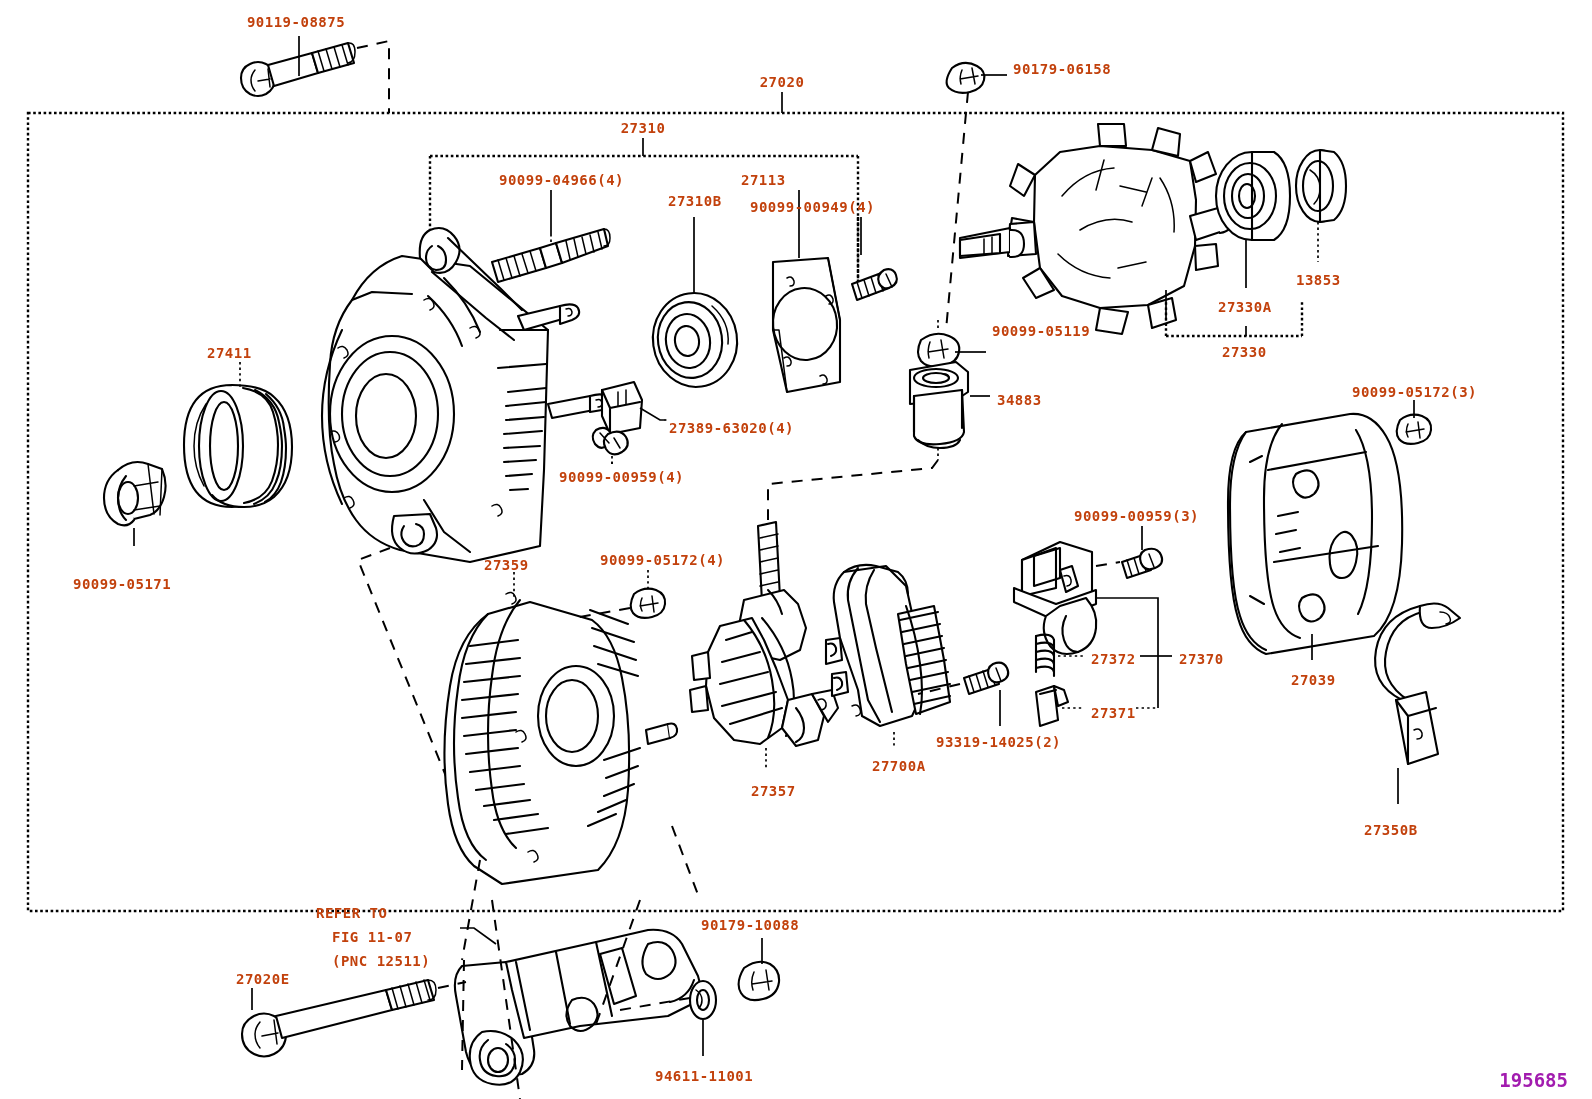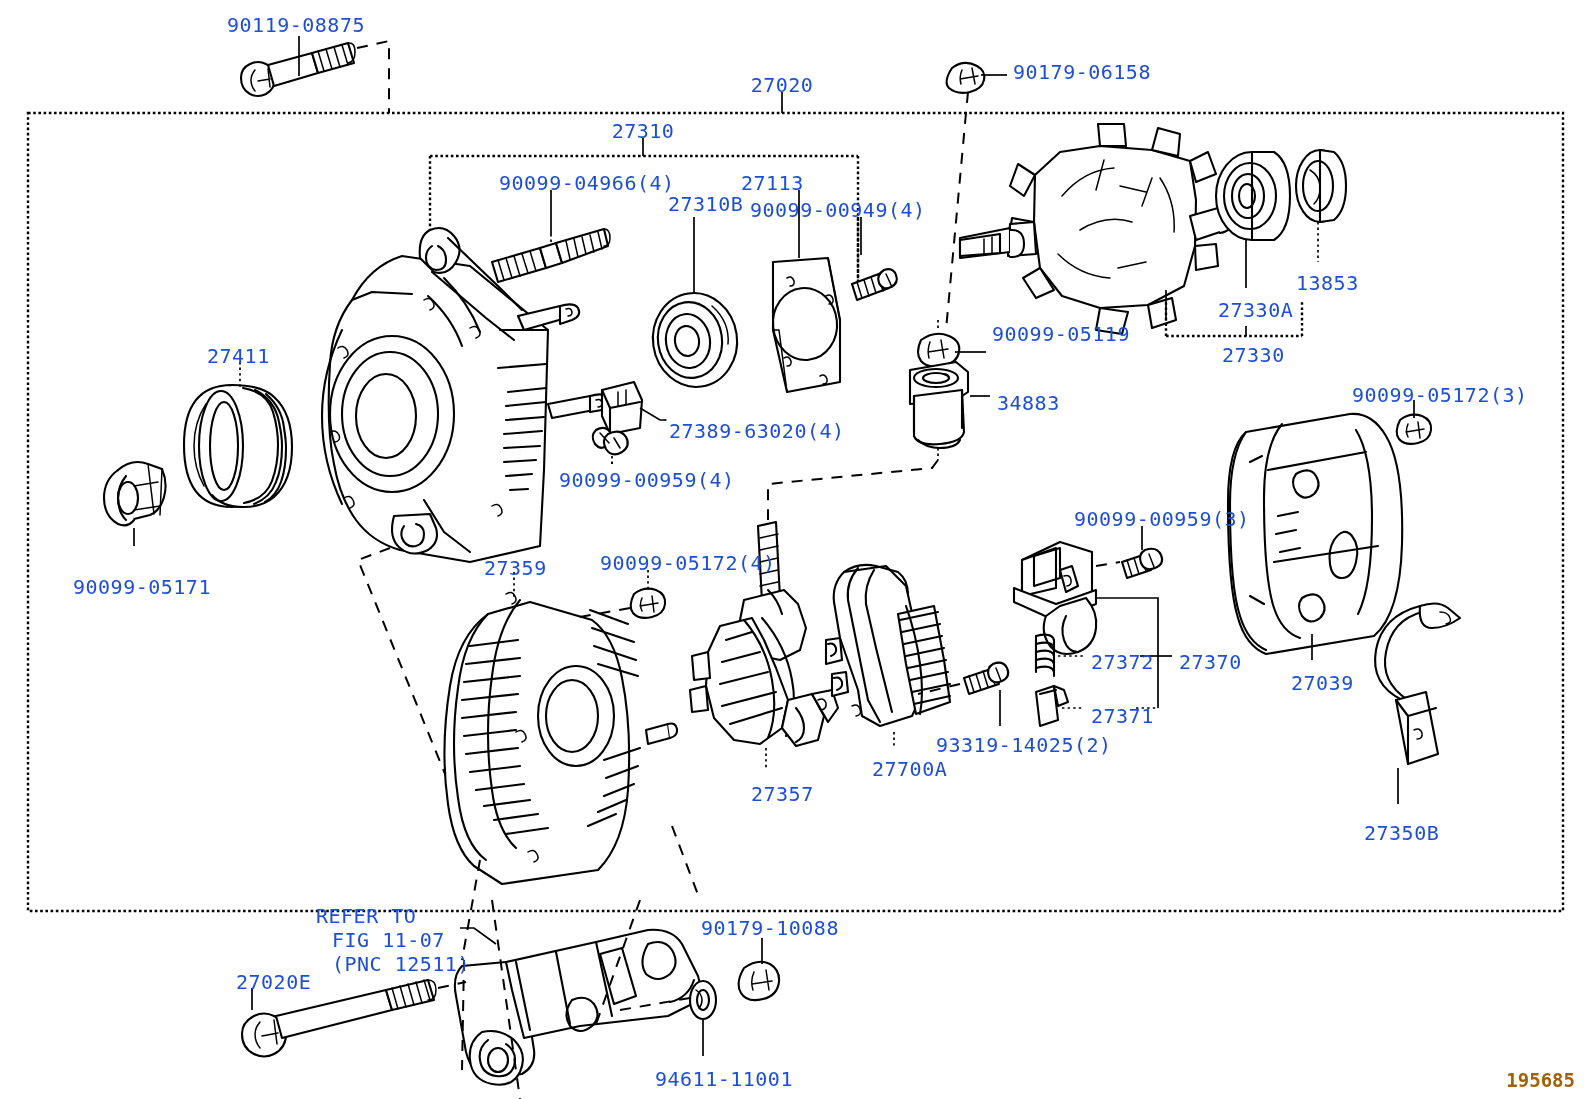--- a/index.html
+++ b/index.html
@@ -1,23 +1,23 @@
 <!DOCTYPE html>
 <html><head>
 <meta charset="utf-8">
 <style>
   html,body{margin:0;padding:0;background:#ffffff;}
   body{width:1592px;height:1099px;position:relative;overflow:hidden;
        font-family:"DejaVu Sans Mono","Liberation Mono",monospace;}
   #stage{position:absolute;left:0;top:0;width:1592px;height:1099px;}
   svg.layer{position:absolute;left:0;top:0;width:1592px;height:1099px;}
-  .lbl{position:absolute;color:#1d4ed8;font-family:"DejaVu Sans Mono","Liberation Mono",monospace;
-       font-size:20px;font-weight:400;letter-spacing:0.5px;white-space:nowrap;line-height:1.18;}
+  .lbl{position:absolute;color:#c2410c;font-family:"DejaVu Sans Mono","Liberation Mono",monospace;
+       font-size:14px;font-weight:700;letter-spacing:0.5px;white-space:nowrap;line-height:1.18;}
   .lbl.c{transform:translateX(-50%);}
-  .diagid{position:absolute;right:17px;bottom:8px;font-size:19px;font-weight:700;color:#a16207;
+  .diagid{position:absolute;right:24px;bottom:8px;font-size:19px;font-weight:700;color:#a21caf;
           font-family:"DejaVu Sans Mono","Liberation Mono",monospace;text-align:center;}
 </style>
 </head>
 <body>
 
 <div id="stage">
 
   <svg class="layer" viewBox="0 0 1592 1099">
     <defs>
       <style>

